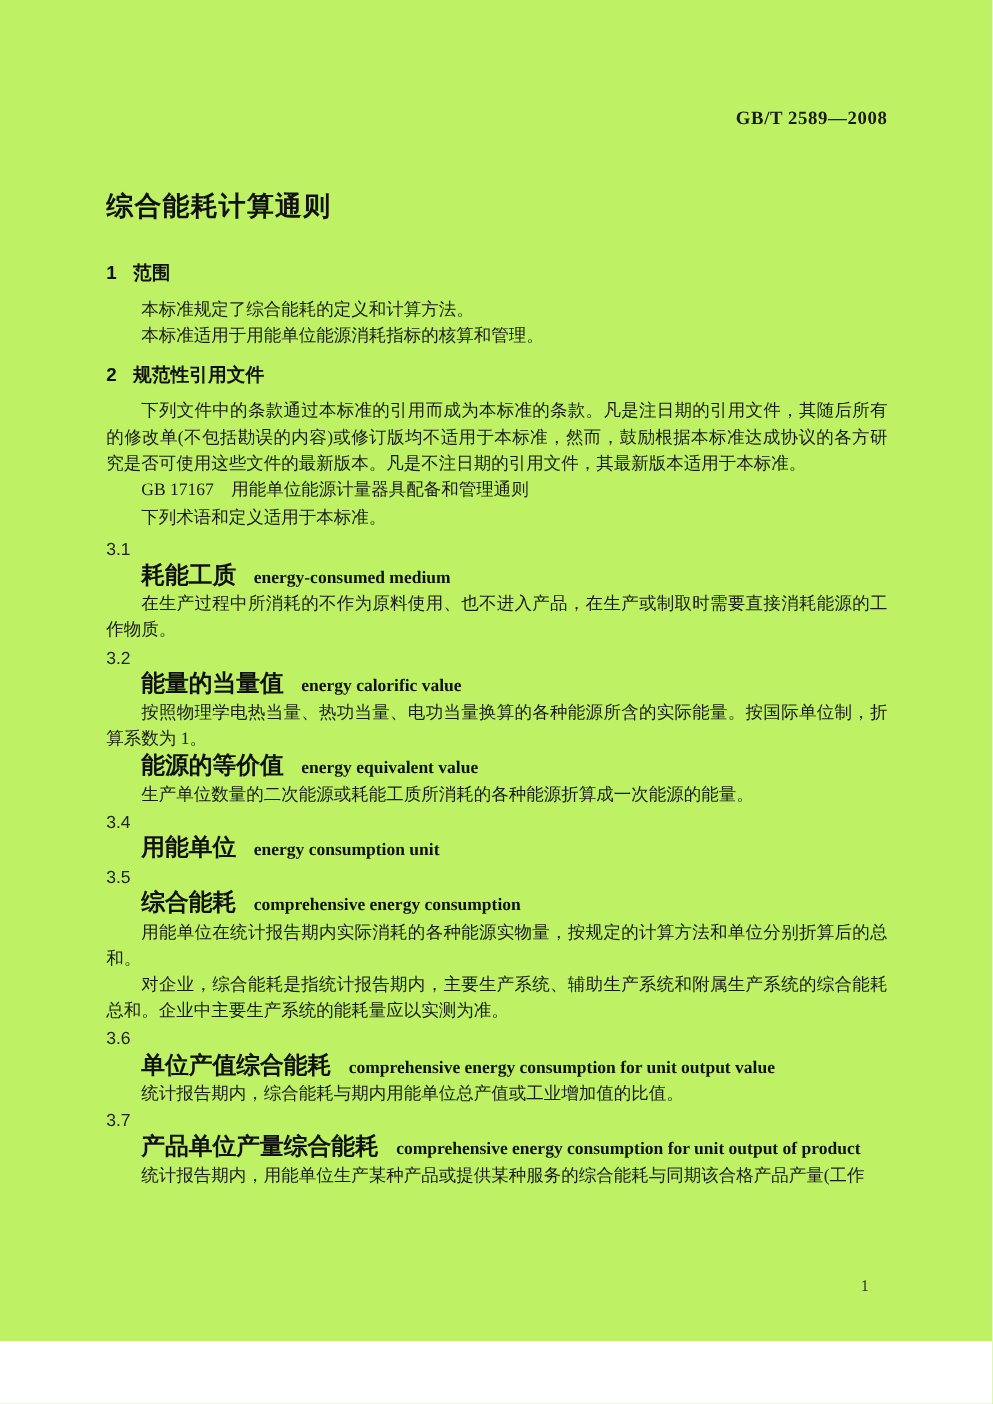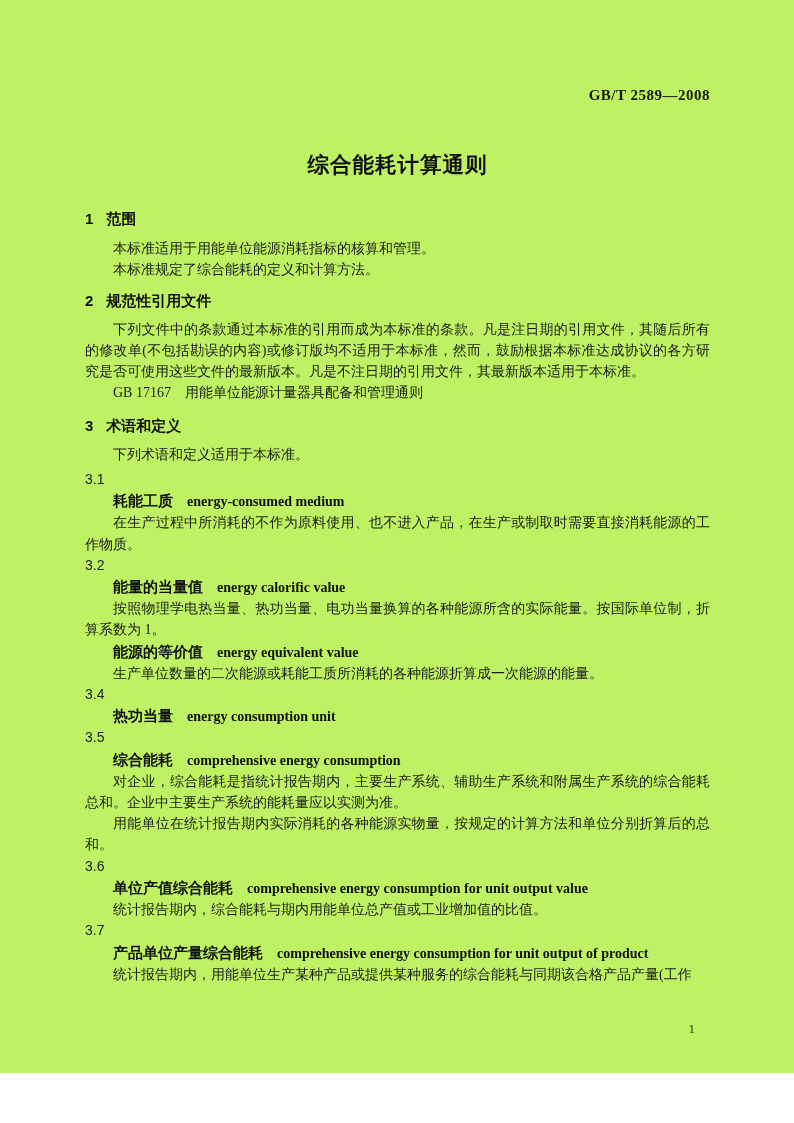--- a/index.html
+++ b/index.html
@@ -22,21 +22,21 @@
   .doc-code {
     text-align:right;
     font-family:"Liberation Serif","DejaVu Serif",serif;
     font-weight:bold;
     font-size:15px;
     line-height:18px;
     letter-spacing:0.5px;
   }
   .doc-title {
     margin:46px 0 0 0;
-    text-align:center;
+    text-align:left;
     font-family:"Liberation Sans","DejaVu Sans",sans-serif;
     font-weight:bold;
     font-size:21.5px;
     line-height:30px;
     letter-spacing:1px;
     color:#111;
   }
   .sec-heading {
     font-family:"Liberation Sans","DejaVu Sans",sans-serif;
     font-weight:bold;
@@ -62,21 +62,21 @@
     color:#222;
   }
   .term-title {
     padding-left:2em;
     line-height:21.2px;
     white-space:nowrap;
   }
   .term-zh {
     font-family:"Liberation Sans","DejaVu Sans",sans-serif;
     font-weight:bold;
-    font-size:15px;
+    font-size:19px;
     color:#111;
     text-align:right;
   }
   .term-en {
     font-family:"Liberation Serif","DejaVu Serif",serif;
     font-weight:bold;
     font-size:14px;
     margin-left:14px;
     color:#111;
   }
@@ -95,32 +95,29 @@
 <div class="page">
   <div class="content">
 
     <div class="doc-code">GB/T 2589—2008</div>
 
     <div class="doc-title">综合能耗计算通则</div>
 
     <div class="sec-heading h-sec1">
       <span class="sec-num">1</span><span class="sec-label">范围</span>
     </div>
+    <p class="body-line">本标准规定了综合能耗的定义和计算方法。</p>
     <p class="body-line">本标准适用于用能单位能源消耗指标的核算和管理。</p>
-    <p class="body-line">本标准规定了综合能耗的定义和计算方法。</p>
 
     <div class="sec-heading h-sec2">
       <span class="sec-num">2</span><span class="sec-label">规范性引用文件</span>
     </div>
     <p class="body-para">下列文件中的条款通过本标准的引用而成为本标准的条款。凡是注日期的引用文件，其随后所有的修改单(不包括勘误的内容)或修订版均不适用于本标准，然而，鼓励根据本标准达成协议的各方研究是否可使用这些文件的最新版本。凡是不注日期的引用文件，其最新版本适用于本标准。</p>
     <p class="body-line">GB 17167　用能单位能源计量器具配备和管理通则</p>
 
-    <div class="sec-heading h-sec3">
-      <span class="sec-num">3</span><span class="sec-label">术语和定义</span>
-    </div>
     <p class="body-line intro-line">下列术语和定义适用于本标准。</p>
 
     <div class="term-block">
       <div class="term-num">3.1</div>
       <div class="term-title">
         <span class="term-zh">耗能工质</span><span class="term-en">energy-consumed medium</span>
       </div>
       <p class="body-para">在生产过程中所消耗的不作为原料使用、也不进入产品，在生产或制取时需要直接消耗能源的工作物质。</p>
     </div>
 
@@ -135,31 +132,31 @@
     <div class="term-block">
       <div class="term-title">
         <span class="term-zh">能源的等价值</span><span class="term-en">energy equivalent value</span>
       </div>
       <p class="body-para">生产单位数量的二次能源或耗能工质所消耗的各种能源折算成一次能源的能量。</p>
     </div>
 
     <div class="term-block">
       <div class="term-num">3.4</div>
       <div class="term-title">
-        <span class="term-zh">热功当量</span><span class="term-en">energy consumption unit</span>
+        <span class="term-zh">用能单位</span><span class="term-en">energy consumption unit</span>
       </div>
     </div>
 
     <div class="term-block">
       <div class="term-num">3.5</div>
       <div class="term-title">
         <span class="term-zh">综合能耗</span><span class="term-en">comprehensive energy consumption</span>
       </div>
+      <p class="body-para">用能单位在统计报告期内实际消耗的各种能源实物量，按规定的计算方法和单位分别折算后的总和。</p>
       <p class="body-para">对企业，综合能耗是指统计报告期内，主要生产系统、辅助生产系统和附属生产系统的综合能耗总和。企业中主要生产系统的能耗量应以实测为准。</p>
-      <p class="body-para">用能单位在统计报告期内实际消耗的各种能源实物量，按规定的计算方法和单位分别折算后的总和。</p>
     </div>
 
     <div class="term-block">
       <div class="term-num">3.6</div>
       <div class="term-title">
         <span class="term-zh">单位产值综合能耗</span><span class="term-en">comprehensive energy consumption for unit output value</span>
       </div>
       <p class="body-para">统计报告期内，综合能耗与期内用能单位总产值或工业增加值的比值。</p>
     </div>
 

